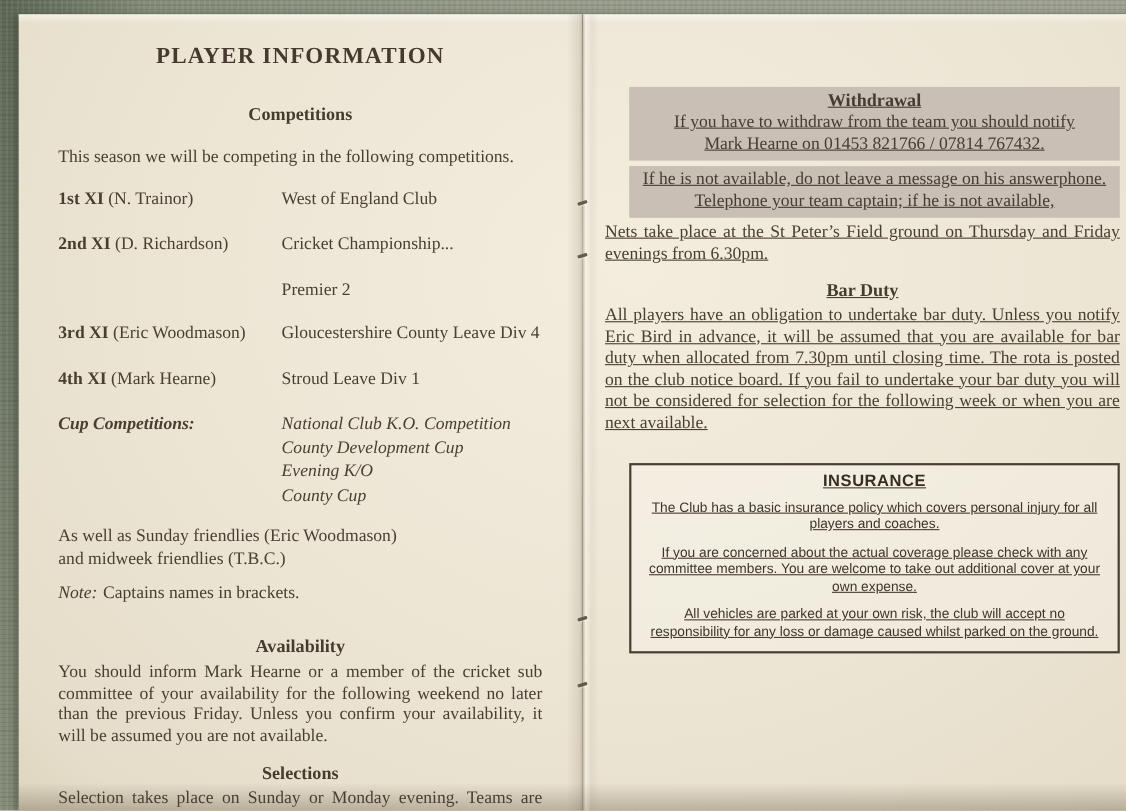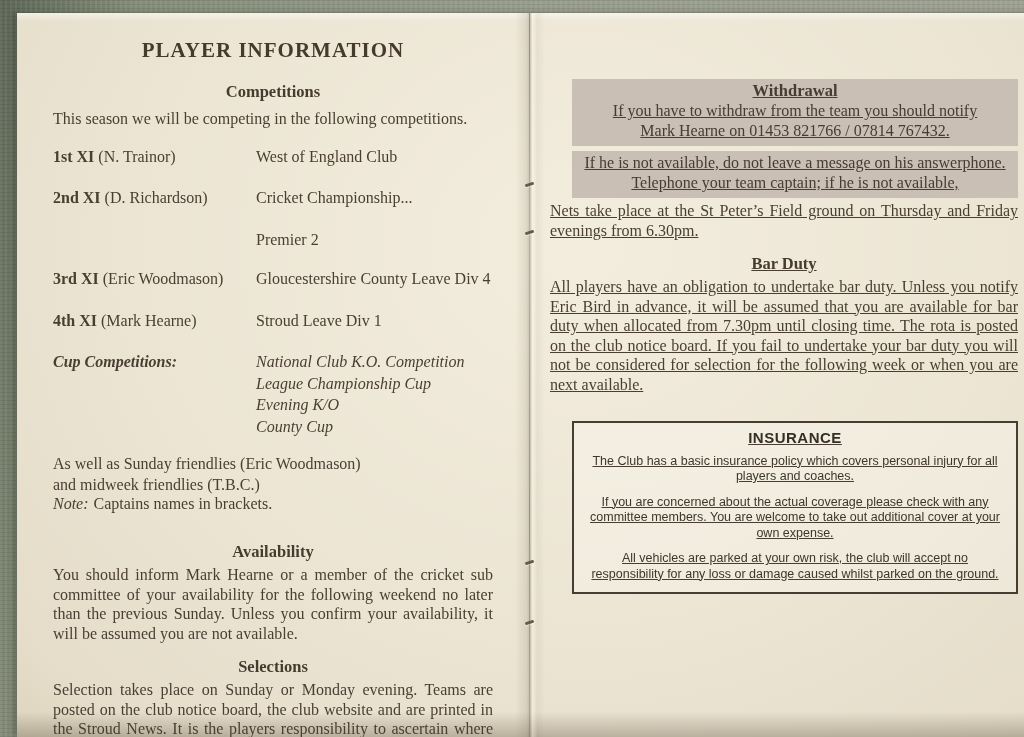--- a/index.html
+++ b/index.html
@@ -49,33 +49,33 @@
   }
 
   
   h1.title {
     margin-top: 3px; text-align: center;
     font-size: 21px; font-weight: bold; letter-spacing: 1px; color: #453a2d;
   }
   h2.sec {
     text-align: center; font-size: 16.5px; font-weight: bold; color: #463b2f;
   }
-  .page-left h2.competitions { margin-top: 19px; }
+  .page-left h2.competitions { margin-top: 31px; }
   p.body { font-size: 16px; line-height: 19.5px; }
   p.just { text-align: justify; }
-  .intro { margin-top: 7px; font-family: Liberation Serif, serif; }
+  .intro { margin-top: 19px; font-family: Liberation Serif, serif; }
 
   .teams { margin-top: 17px; font-size: 16px; line-height: 21.5px; }
   .tgroup { display: grid; grid-template-columns: 183px 1fr; gap: 20px; }
   .tgroup + .tgroup { margin-top: 18px; }
   .tgroup.cup { margin-top: 20px; font-style: italic; }
   .tlabel { font-weight: bold; }
   .tcap { font-weight: normal; }
   .friendlies { margin-top: 17px; font-size: 16px; line-height: 20.5px; }
-  .note { font-size: 16px; }
+  .note { margin-top: 12px; font-size: 16px; }
   .it { font-style: italic; margin-right: 5px; }
   .page-left h2.availability { margin-top: 29px; }
   .page-left h2.selections  { margin-top: 14px; }
   .page-left p.para { margin-top: 3px; }
 
   
   .shadebox {
     margin-left: 22px; background: #c9bfb4; text-align: center;
     font-size: 16px; line-height: 20px; padding: 2px 6px 5px; color: #473c31;
   }
@@ -122,36 +122,36 @@
         <div class="tgroup">
           <div><span class="tlabel">3rd XI</span> <span class="tcap">(Eric Woodmason)</span></div>
           <div>Gloucestershire County Leave Div 4</div>
           <div><span class="tlabel">4th XI</span> <span class="tcap">(Mark Hearne)</span></div>
           <div>Stroud Leave Div 1</div>
         </div>
         <div class="tgroup cup">
           <div class="tlabel">Cup Competitions:</div>
           <div>
             <div>National Club K.O. Competition</div>
-            <div>League Championship Cup</div>
+            <div>County Development Cup</div>
             <div>Evening K/O</div>
             <div>County Cup</div>
           </div>
         </div>
       </div>
 
       <div class="friendlies">
         <div>As well as Sunday friendlies (Eric Woodmason)</div>
         <div>and midweek friendlies (T.B.C.)</div>
       </div>
 
       <p class="note"><span class="it">Note:</span><span>Captains names in brackets.</span></p>
 
       <h2 class="sec availability">Availability</h2>
-      <p class="body just para">You should inform Mark Hearne or a member of the cricket sub committee of your availability for the following weekend no later than the previous Sunday. Unless you confirm your availability, it will be assumed you are not available.</p>
+      <p class="body just para">You should inform Mark Hearne or a member of the cricket sub committee of your availability for the following weekend no later than the previous Friday. Unless you confirm your availability, it will be assumed you are not available.</p>
 
       <h2 class="sec selections">Selections</h2>
       <p class="body just para">Selection takes place on Sunday or Monday evening. Teams are posted on the club notice board, the club website and are printed in the Stroud News. It is the players responsibility to ascertain where he is playing and what travel arrangements are. Teams meet at the Clubhouse; if you wish to make your own travel arrangements you should notify the captain of the side.</p>
     </div>
 
     <div class="page page-right">
       <div class="shadebox box1">
         <h2 class="boxhead">Withdrawal</h2>
         <div>If you have to withdraw from the team you should notify</div>
         <div>Mark Hearne on 01453 821766 / 07814 767432.</div>

